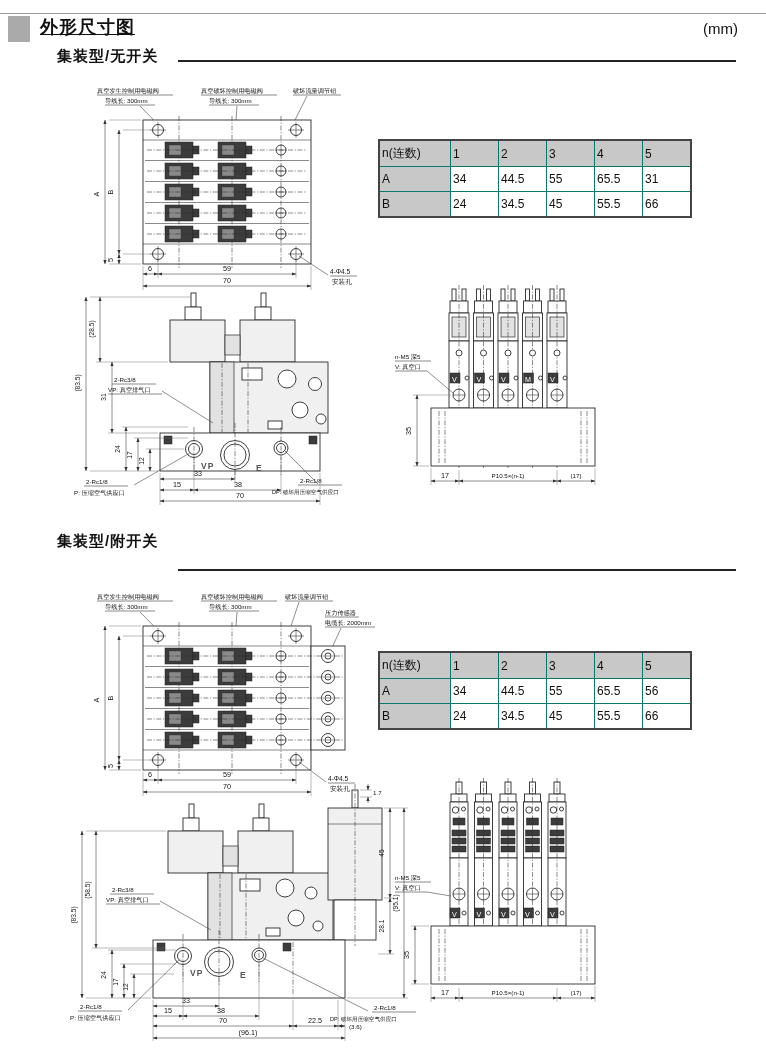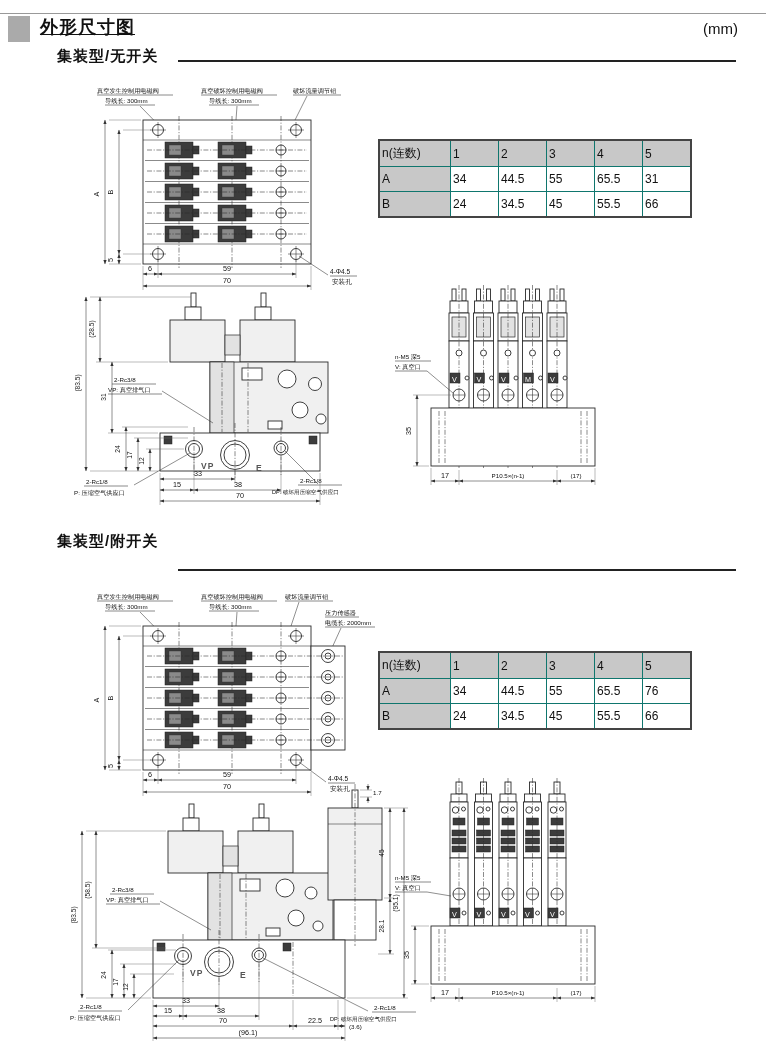--- a/index.html
+++ b/index.html
@@ -579,21 +579,21 @@
     <td class="hd">3</td>
     <td class="hd">4</td>
     <td class="hd">5</td>
   </tr>
   <tr>
     <td class="lbl">A</td>
     <td>34</td>
     <td>44.5</td>
     <td>55</td>
     <td>65.5</td>
-    <td>76</td>
+    <td>56</td>
   </tr>
   <tr>
     <td class="lbl">B</td>
     <td>24</td>
     <td>34.5</td>
     <td>45</td>
     <td>55.5</td>
     <td>66</td>
   </tr>
 </tbody>

